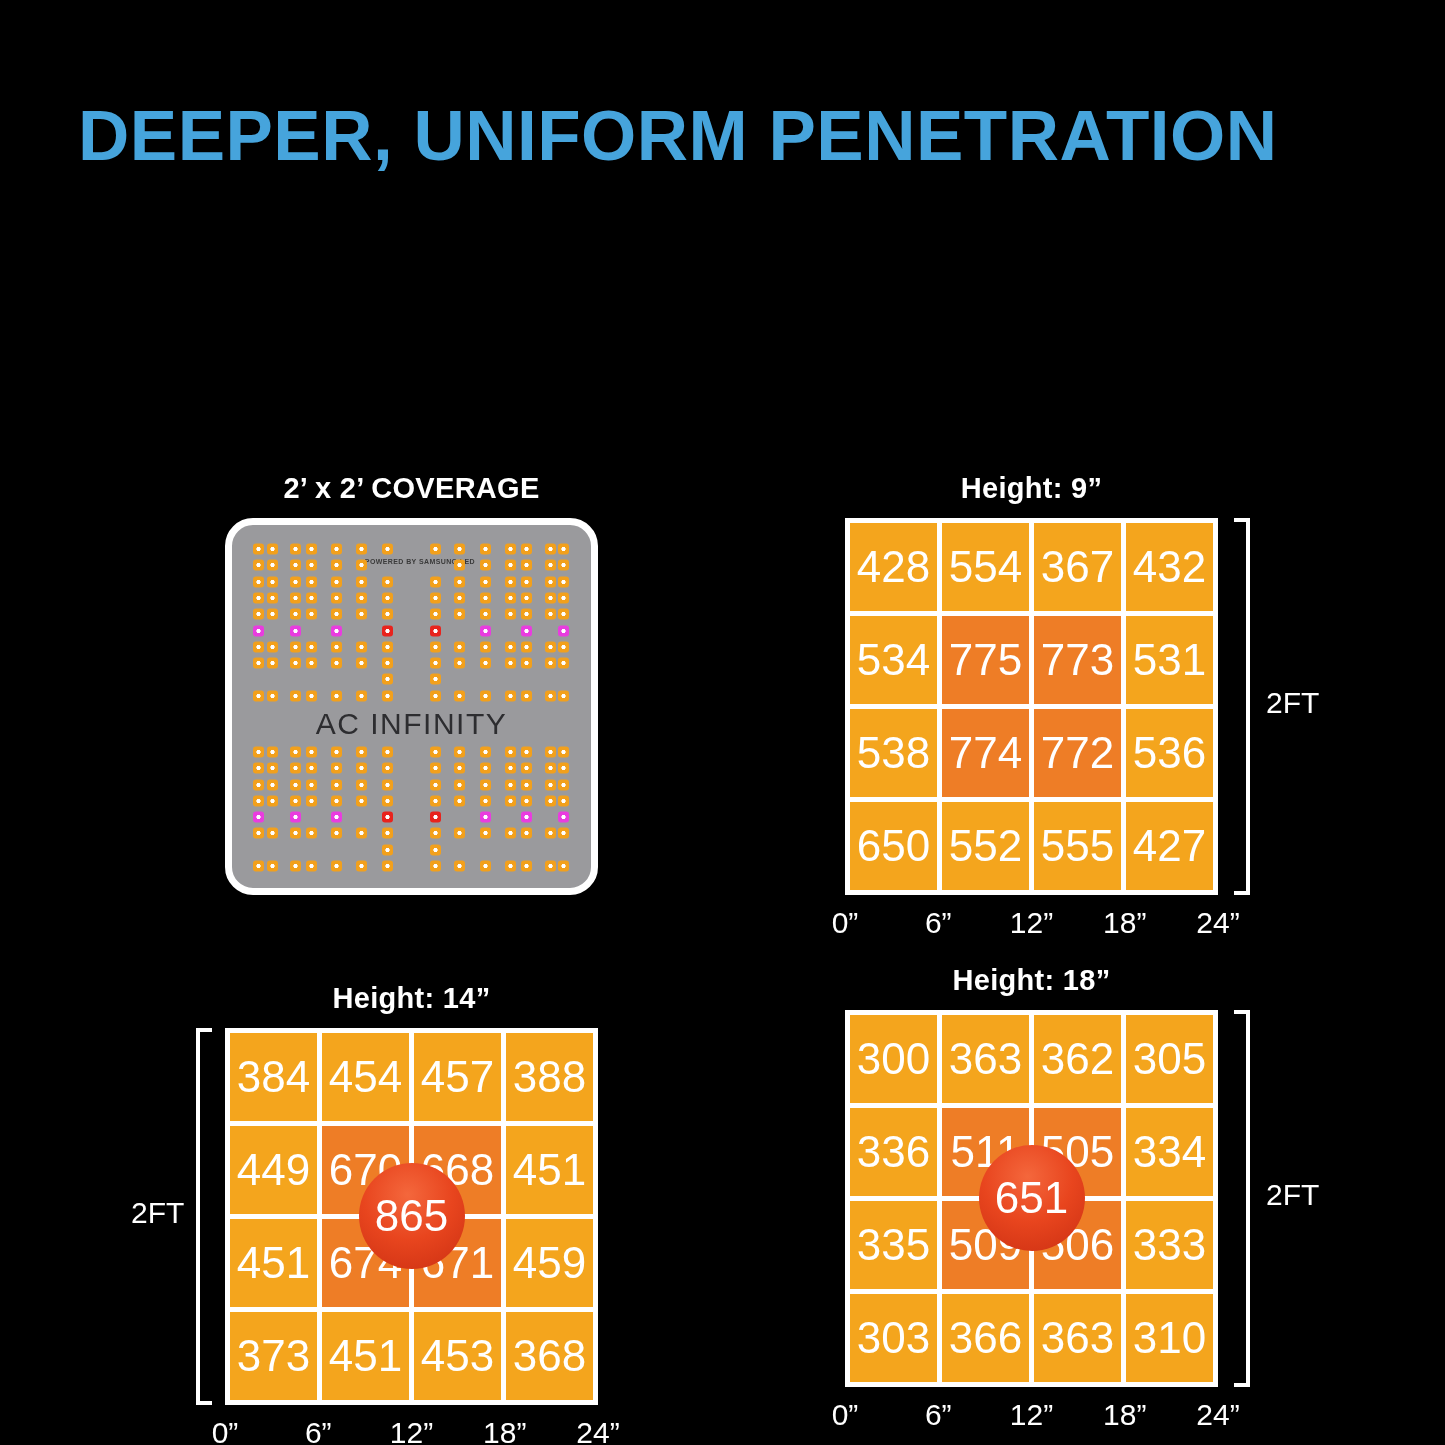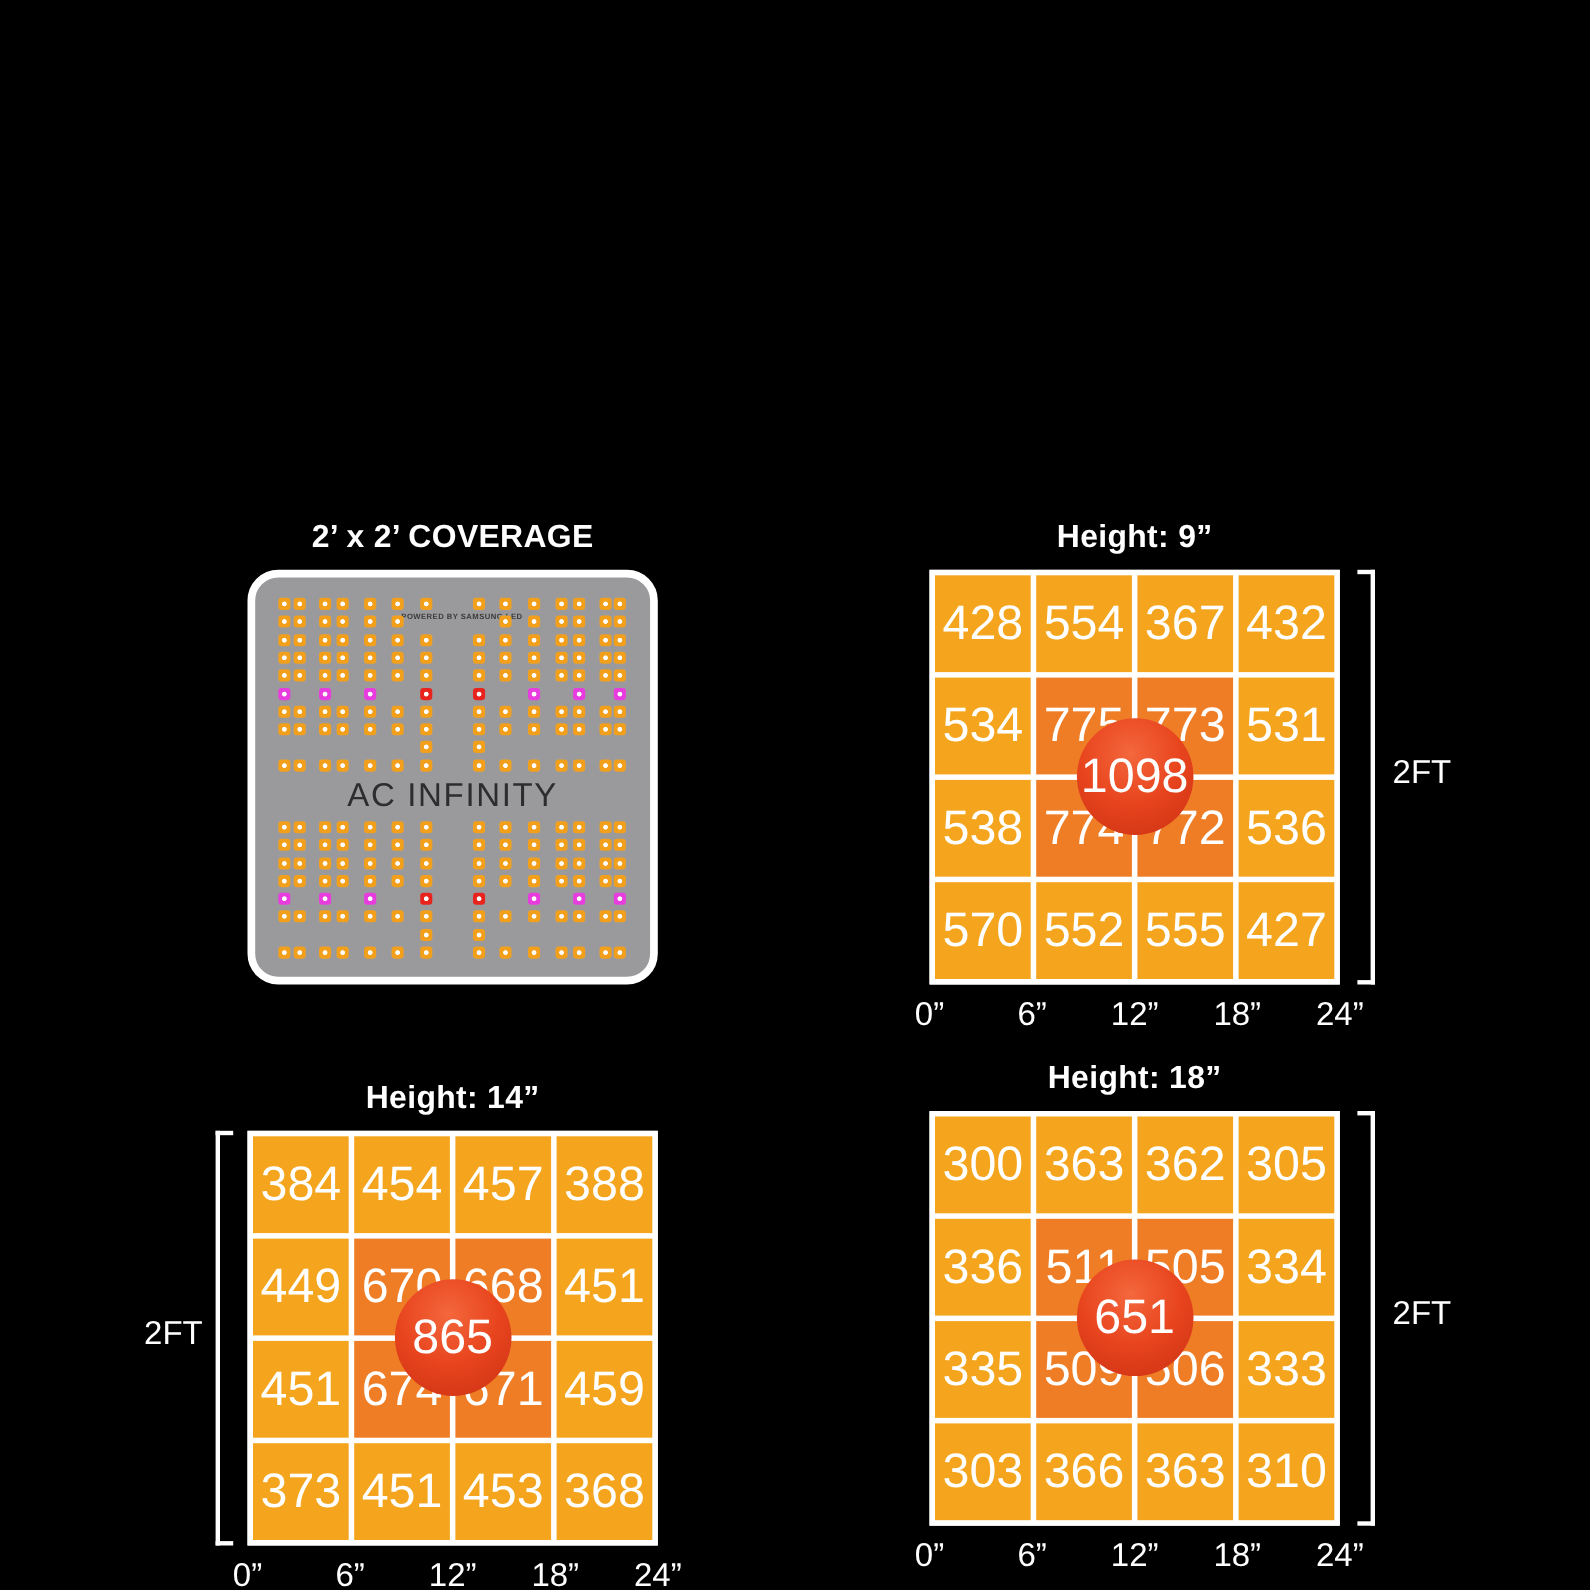--- a/index.html
+++ b/index.html
@@ -82,20 +82,21 @@
   #panel-quad{left:225px;top:472px;}
   #chart-12  {left:845px;top:472px;}
   #chart-14  {left:225px;top:982px;}
   #chart-18  {left:845px;top:964px;}
 </style>
 </head>
 <body>
 
 <div id="stage">
 
+  <h1 class="headline">DEEPER, UNIFORM PENETRATION</h1>
 
   <section class="quad" id="panel-quad">
     <h3 class="q-title">2’ x 2’ COVERAGE</h3>
     <div class="board" style="background: rgb(154, 154, 157);">
       <span class="powered">POWERED BY SAMSUNG LED</span>
     <div class="led-row">
           <span class="led" style="left: 2.5%; background: radial-gradient(circle, rgb(255, 255, 255) 1.8px, rgb(242, 160, 28) 2.5px);"></span>
           <span class="led" style="left: 6.6%; background: radial-gradient(circle, rgb(255, 255, 255) 1.8px, rgb(242, 160, 28) 2.5px);"></span>
           <span class="led" style="left: 13.4%; background: radial-gradient(circle, rgb(255, 255, 255) 1.8px, rgb(242, 160, 28) 2.5px);"></span>
           <span class="led" style="left: 18.2%; background: radial-gradient(circle, rgb(255, 255, 255) 1.8px, rgb(242, 160, 28) 2.5px);"></span>
@@ -381,35 +382,32 @@
         <div class="cell hot">
           <span>774</span>
         </div>
         <div class="cell hot">
           <span>772</span>
         </div>
         <div class="cell">
           <span>536</span>
         </div>
         <div class="cell">
-          <span>570</span>
+          <span>650</span>
         </div>
         <div class="cell">
           <span>552</span>
         </div>
         <div class="cell">
           <span>555</span>
         </div>
         <div class="cell">
           <span>427</span>
         </div>
       </div>
-    <div class="badge">
-      <span>1098</span>
-    </div>
     <div class="bracket"></div>
     <div class="side-label">2FT</div>
     <div class="axis">
         <span class="tick" style="left: 0%;">0”</span>
         <span class="tick" style="left: 25%;">6”</span>
         <span class="tick" style="left: 50%;">12”</span>
         <span class="tick" style="left: 75%;">18”</span>
         <span class="tick" style="left: 100%;">24”</span>
       </div>
   </section>

